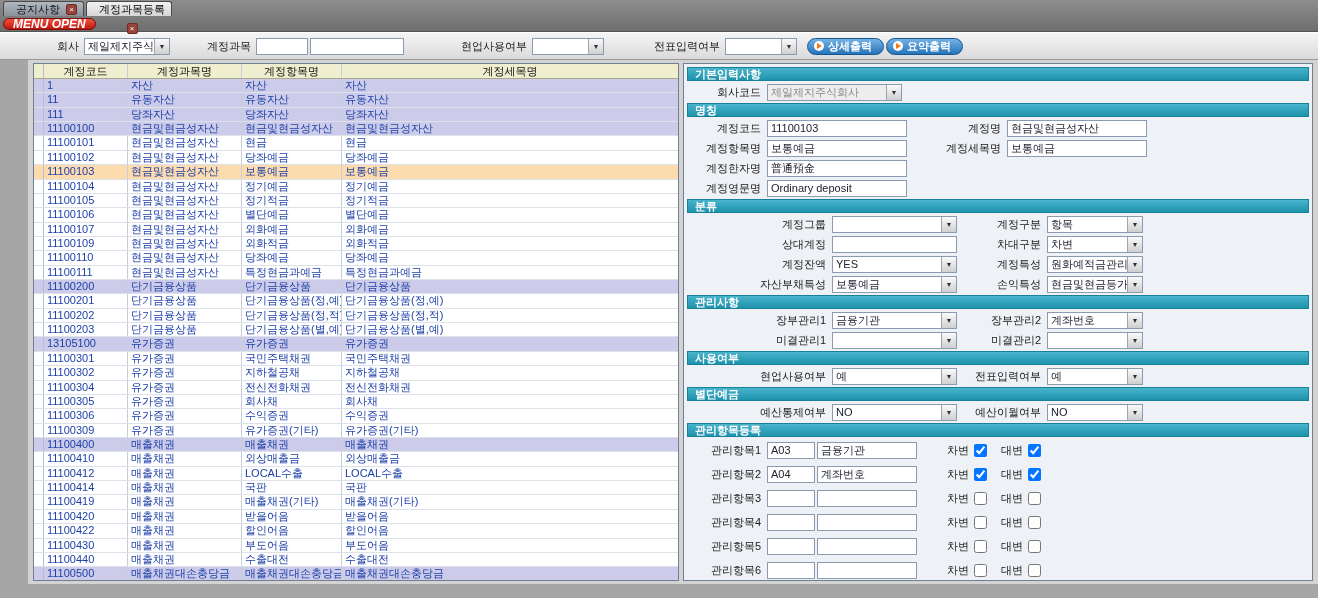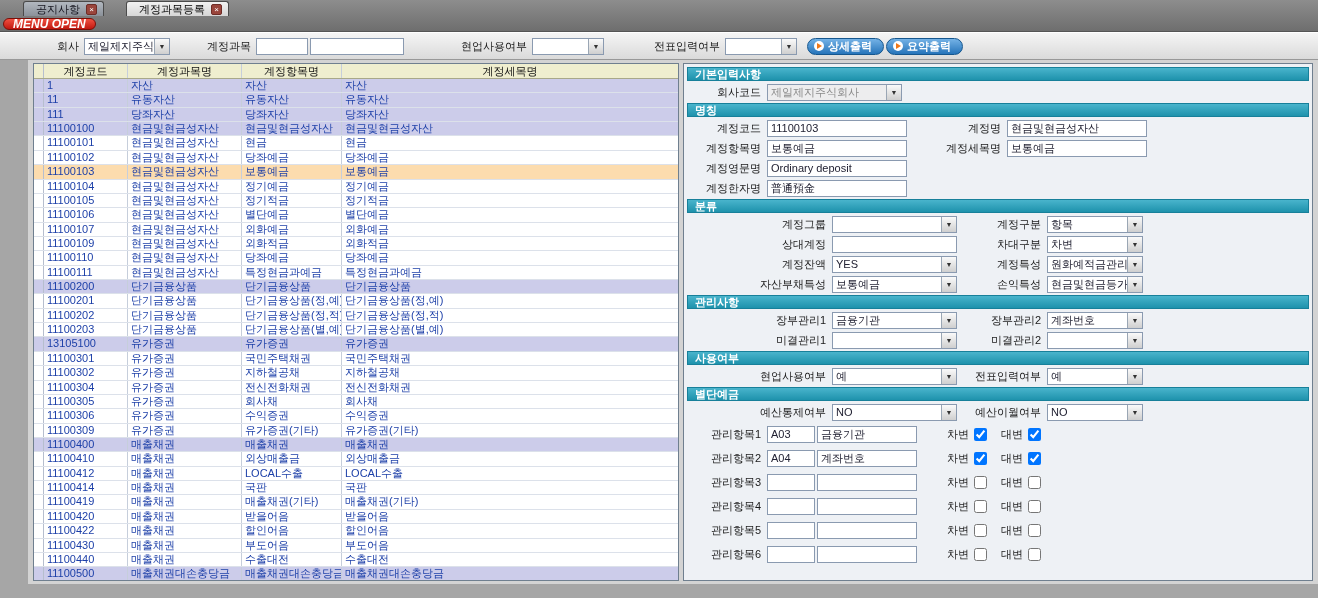--- a/index.html
+++ b/index.html
@@ -7,23 +7,23 @@
   body {
     width:1318px; height:598px; overflow:hidden;
     background:#a6a6a6;
     font-family:"Liberation Sans","DejaVu Sans",sans-serif;
     font-size:11px;
   }
   
   .topbar { height:32px; background:linear-gradient(#8d8d8d,#6e6e6e); border-bottom:1px solid #555; position:relative; }
   .tabs { display:flex; gap:2px; padding:1px 0 0 3px; height:16px; }
   .tab { display:flex; align-items:center; gap:6px; padding:0 6px 0 12px; height:15px;
-         border:1px solid #4a4a4a; border-bottom:none; border-radius:3px 3px 0 0; cursor:pointer;margin-left:20px; }
+         border:1px solid #4a4a4a; border-bottom:none; border-radius:3px 3px 0 0; cursor:pointer; }
   .tab.inactive { background:linear-gradient(#b2b8c0,#8b9199); color:#15151f; }
-  .tab.active   { background:linear-gradient(#f2f2f2,#d6d6d6); color:#000; }
+  .tab.active   { background:linear-gradient(#f2f2f2,#d6d6d6); color:#000;flex-direction:column; }
   .tab-close { width:11px; height:11px; background:#9a453c; border:1px solid #6e2c26; color:#fff;
                font-size:8px; line-height:9px; text-align:center; border-radius:2px; }
   .menu-btn { position:absolute; left:3px; top:18px; height:12px; padding:0 9px;
               background:linear-gradient(#f05040,#c01810); border:1px solid #7c0e08; border-radius:6px;
               color:#fff; font-size:12px; font-weight:bold; font-style:italic; line-height:9px; cursor:pointer;
               font-family:inherit; }
   
   .toolbar { height:28px; background:linear-gradient(#f5f5f5,#dadada); border-top:1px solid #fff;
              border-bottom:1px solid #989898; display:flex; align-items:center; }
   .toolbar label { color:#1a1a1a; margin-right:5px; white-space:nowrap; }
@@ -400,26 +400,26 @@
           <label class="flabel lw85">계정명</label>
           <input class="tinput w140" value="현금및현금성자산" style="">
         </div>
         <div class="frow">
           <label class="flabel lw80">계정항목명</label>
           <input class="tinput w140" value="보통예금" style="">
           <label class="flabel lw85">계정세목명</label>
           <input class="tinput w140" value="보통예금" style="">
         </div>
         <div class="frow">
+          <label class="flabel lw80">계정한자명</label>
+          <input class="tinput w140" value="普通預金" style="">
+        </div>
+        <div class="frow">
           <label class="flabel lw80">계정영문명</label>
           <input class="tinput w140" value="Ordinary deposit" style="">
-        </div>
-        <div class="frow">
-          <label class="flabel lw80">계정한자명</label>
-          <input class="tinput w140" value="普通預金" style="">
         </div>
       </div>
 
       <div>
         <div class="section-header">분류</div>
         <div class="frow">
           <label class="flabel lw145">계정그룹</label>
           <div class="combo w125">
             <span class="combo-text"></span>
             <span class="combo-arrow">▼</span>
@@ -519,20 +519,21 @@
           </div>
           <label class="flabel lw90">예산이월여부</label>
           <div class="combo w120">
             <span class="combo-text">NO</span>
             <span class="combo-arrow">▼</span>
           </div>
         </div>
       </div>
 
       <div>
+        <div class="section-header">관리항목등록</div>
         <div>
             <div class="frow mrow">
               <label class="flabel lw80">관리항목1</label>
               <input class="tinput w48" value="A03" style="">
               <input class="tinput w100 ml2" value="금융기관" style="">
               <span class="cklabel ml30">차변</span>
               <input type="checkbox" checked="" style="">
               <span class="cklabel ml12">대변</span>
               <input type="checkbox" checked="" style="">
             </div>

